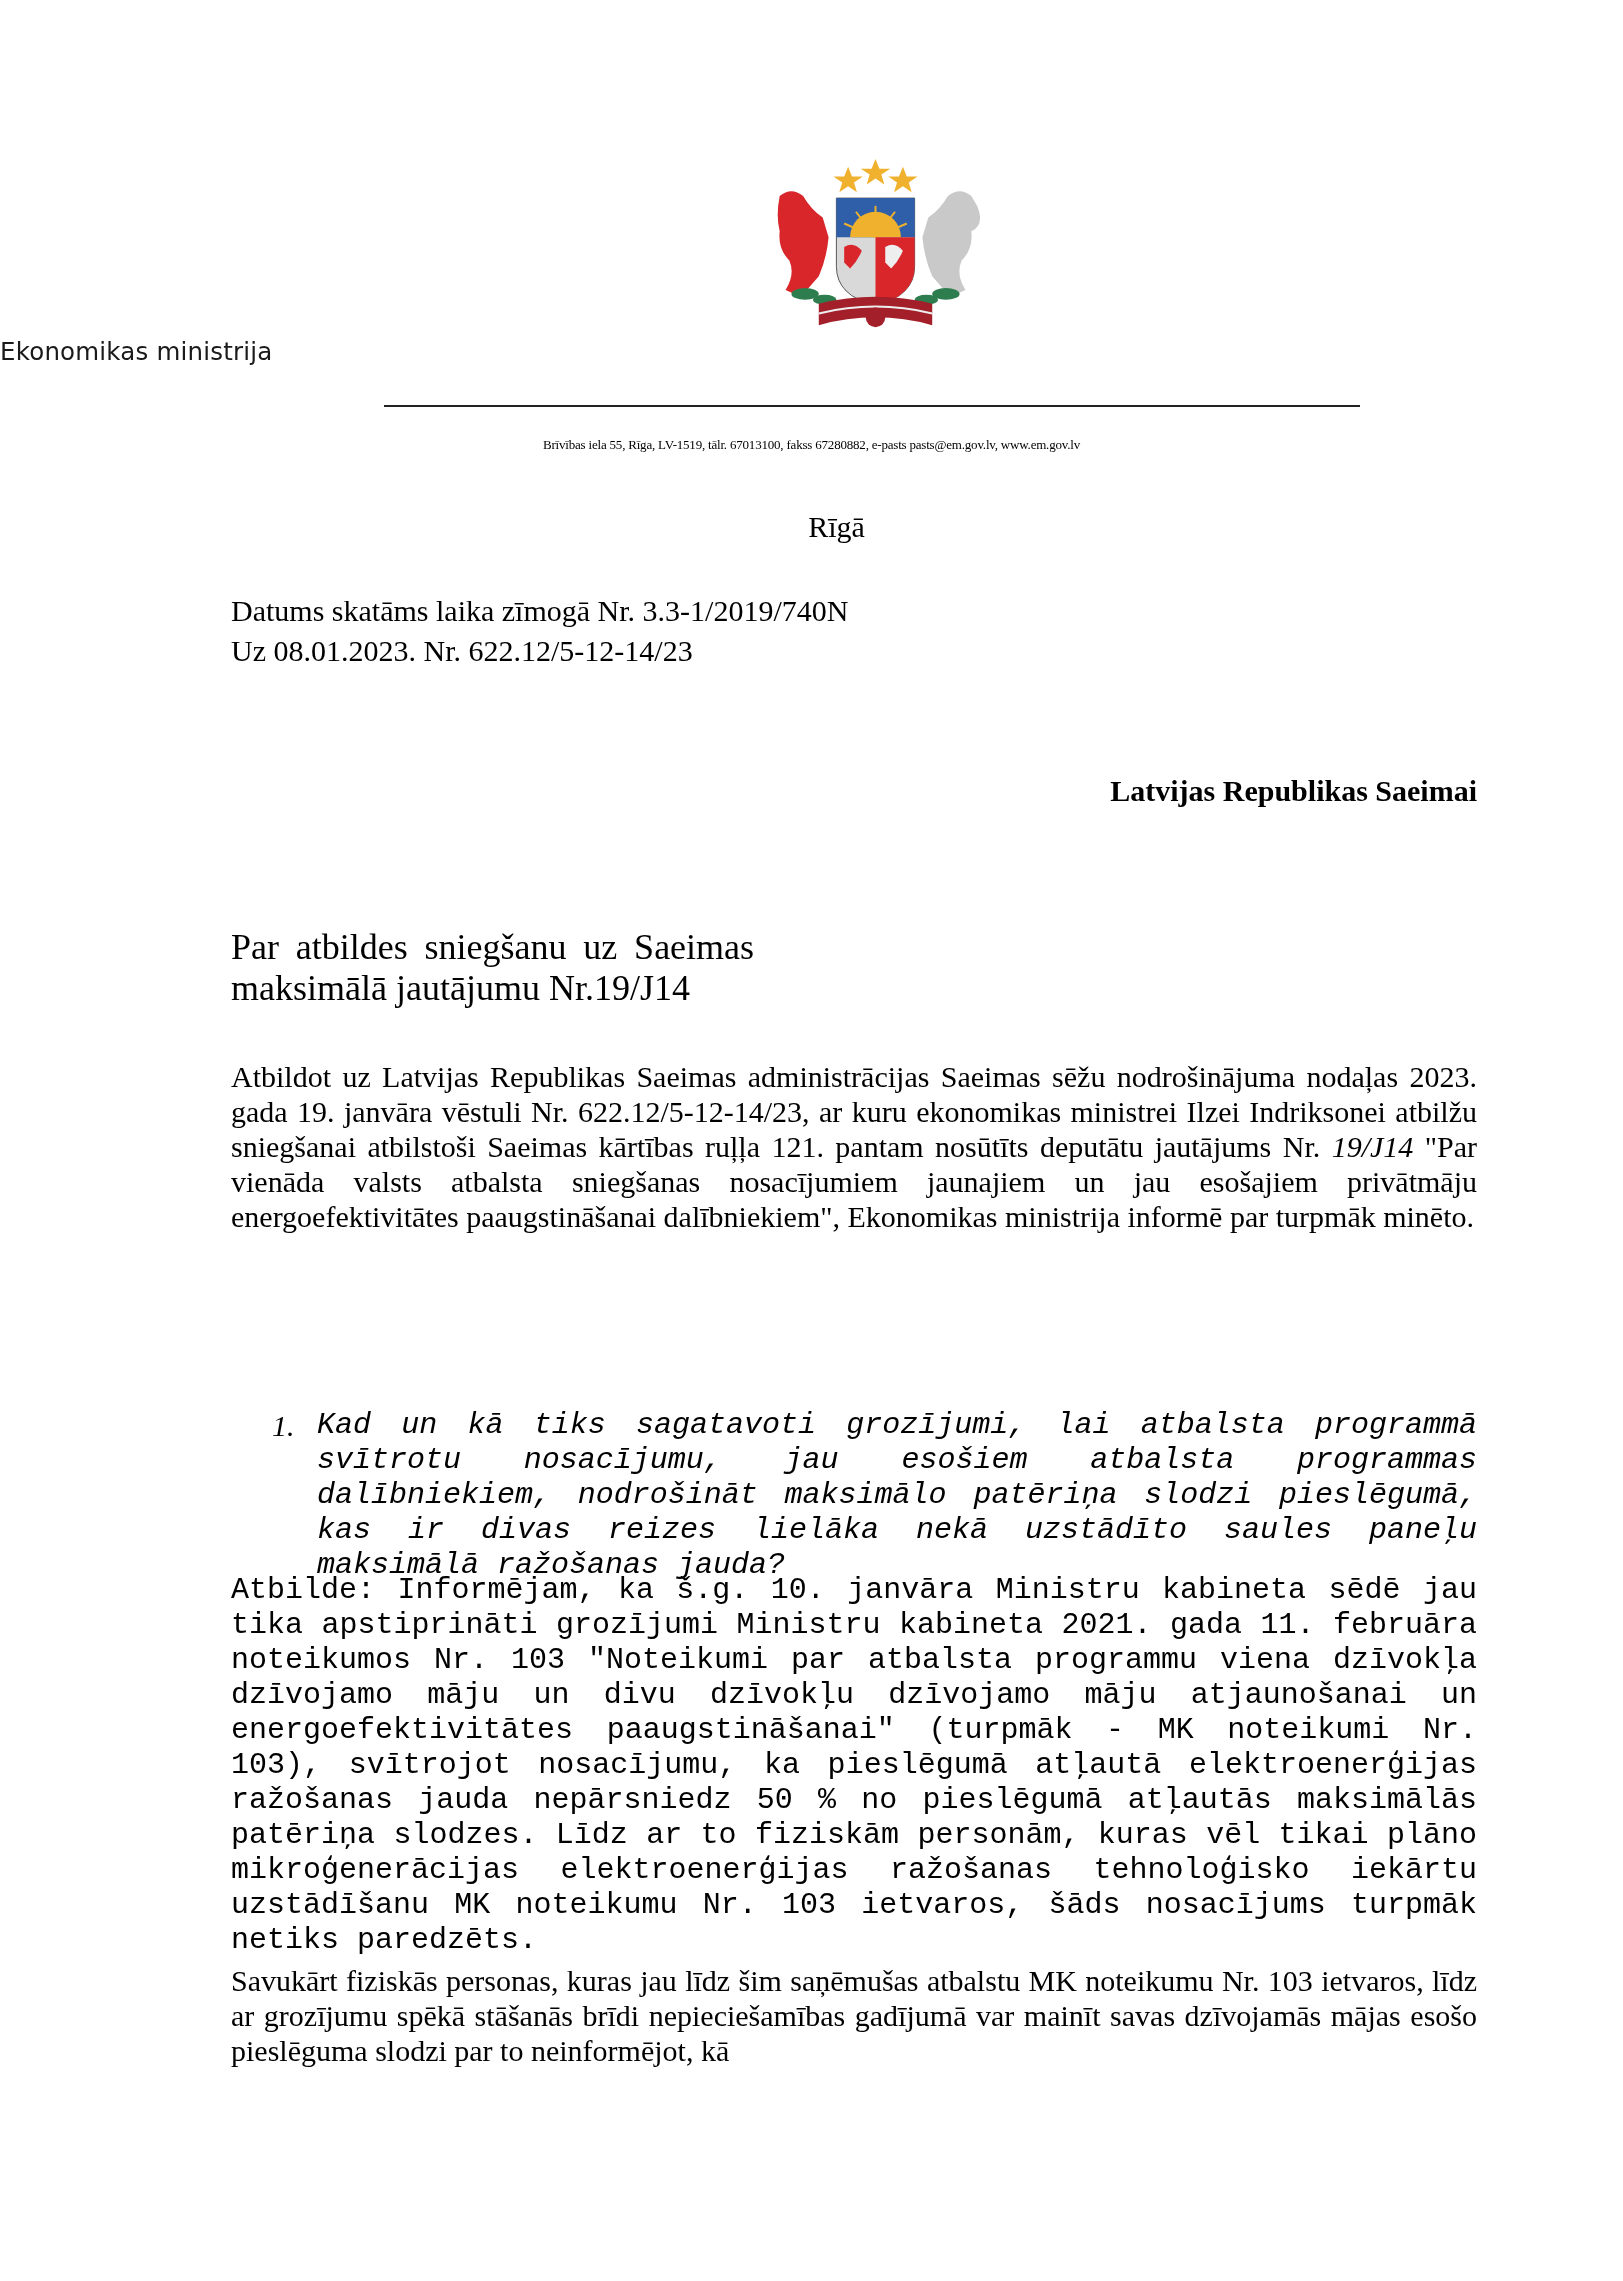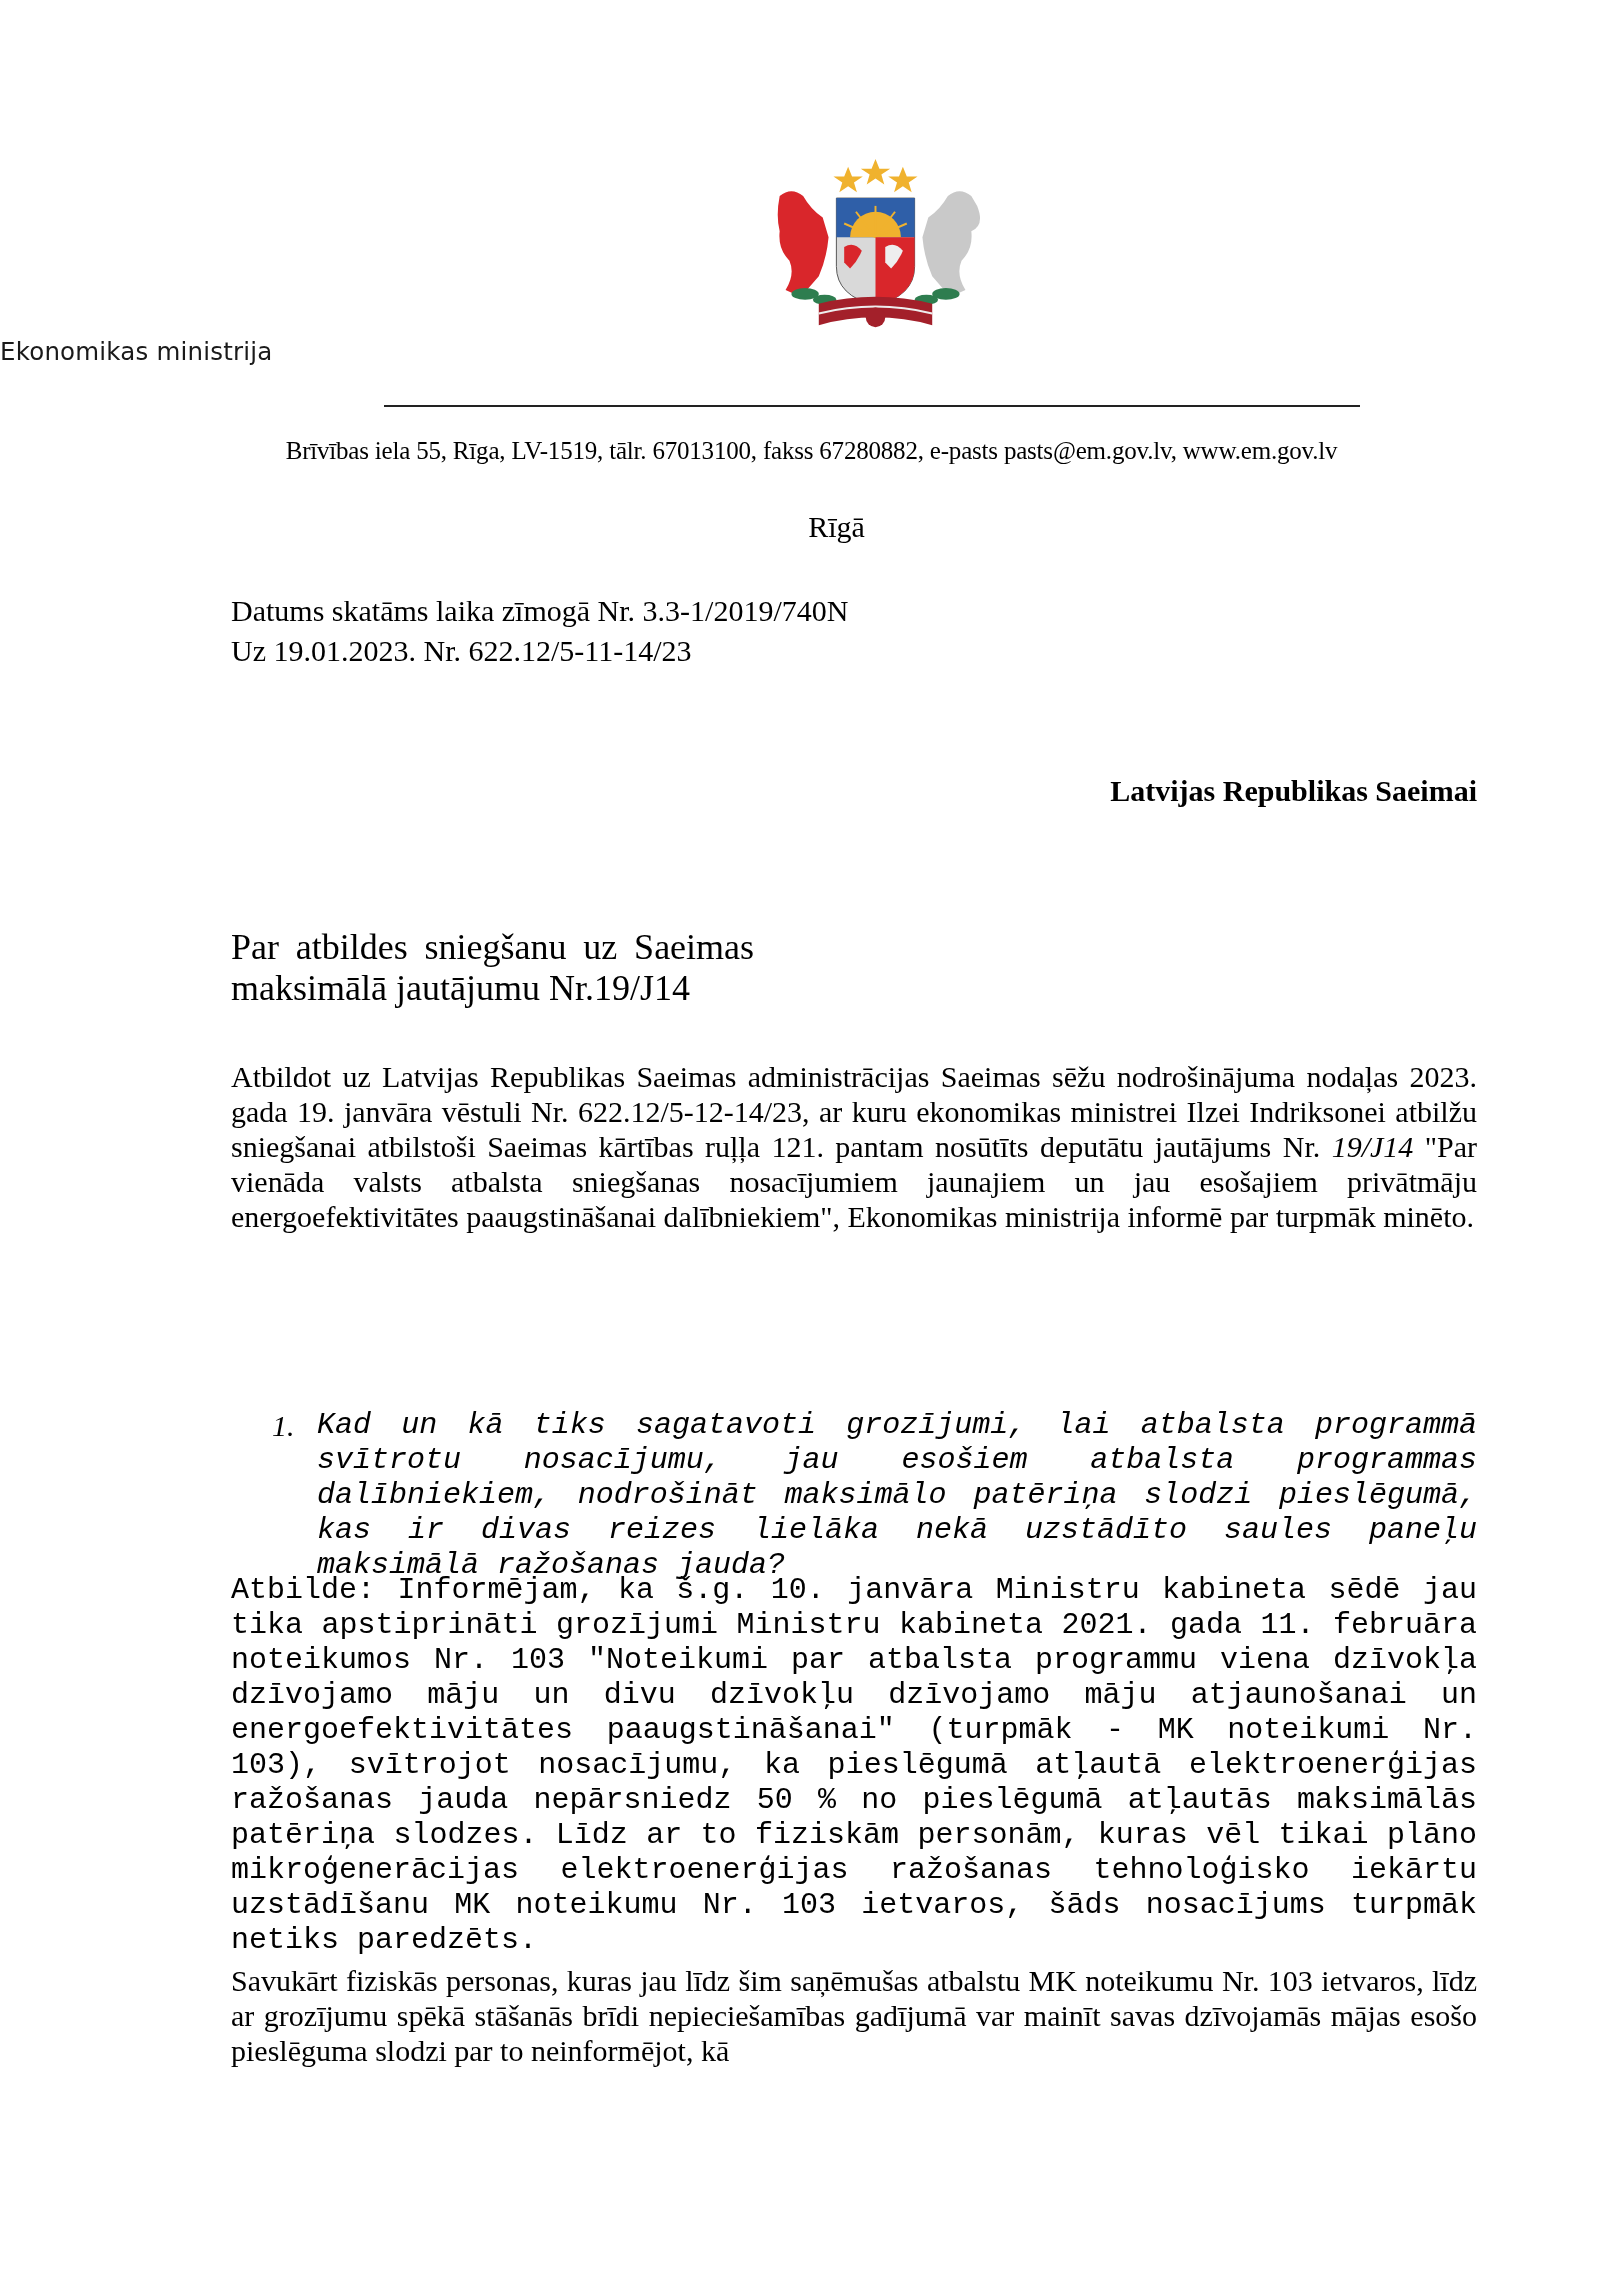--- a/index.html
+++ b/index.html
@@ -47,21 +47,21 @@
       top: 405px;
       height: 0;
       border-top: 2px solid #222;
     }
     .address {
       position: absolute;
       left: 0;
       width: 1623px;
       top: 437px;
       text-align: center;
-      font-size: 25px;
+      font-size: 13px;
       letter-spacing: -0.2px;
     }
     .city {
       position: absolute;
       left: 0;
       width: 1623px;
       top: 510px;
       text-align: center;
       font-size: 30px;
       margin-left: 25px;
@@ -171,21 +171,21 @@
   </div>
 
   <div class="ministry-name">Ekonomikas ministrija</div>
   <div class="divider"></div>
   <div class="address">Brīvības iela 55, Rīga, LV-1519, tālr. 67013100, fakss 67280882, e-pasts pasts@em.gov.lv, www.em.gov.lv</div>
 
   <div class="city">Rīgā</div>
 
   <div class="ref-block">
     <div>Datums skatāms laika zīmogā Nr. 3.3-1/2019/740N</div>
-    <div>Uz 19.01.2023. Nr. 622.12/5-11-14/23</div>
+    <div>Uz 08.01.2023. Nr. 622.12/5-12-14/23</div>
   </div>
 
   <div class="recipient">Latvijas Republikas Saeimai</div>
 
   <div class="subject">
     <div class="l1">Par atbildes sniegšanu uz Saeimas</div>
     <div>maksimālā jautājumu Nr.19/J14</div>
   </div>
 
   <div class="body-text p1"><span>Atbildot uz Latvijas Republikas Saeimas administrācijas Saeimas sēžu nodrošinājuma nodaļas 2023. gada 19. janvāra vēstuli Nr. 622.12/5-12-14/23, ar kuru ekonomikas ministrei Ilzei Indriksonei atbilžu sniegšanai atbilstoši Saeimas kārtības ruļļa 121. pantam nosūtīts deputātu jautājums Nr. </span><span class="it">19/J14</span><span> "Par vienāda valsts atbalsta sniegšanas nosacījumiem jaunajiem un jau esošajiem privātmāju energoefektivitātes paaugstināšanai dalībniekiem", Ekonomikas ministrija informē par turpmāk minēto.</span></div>

